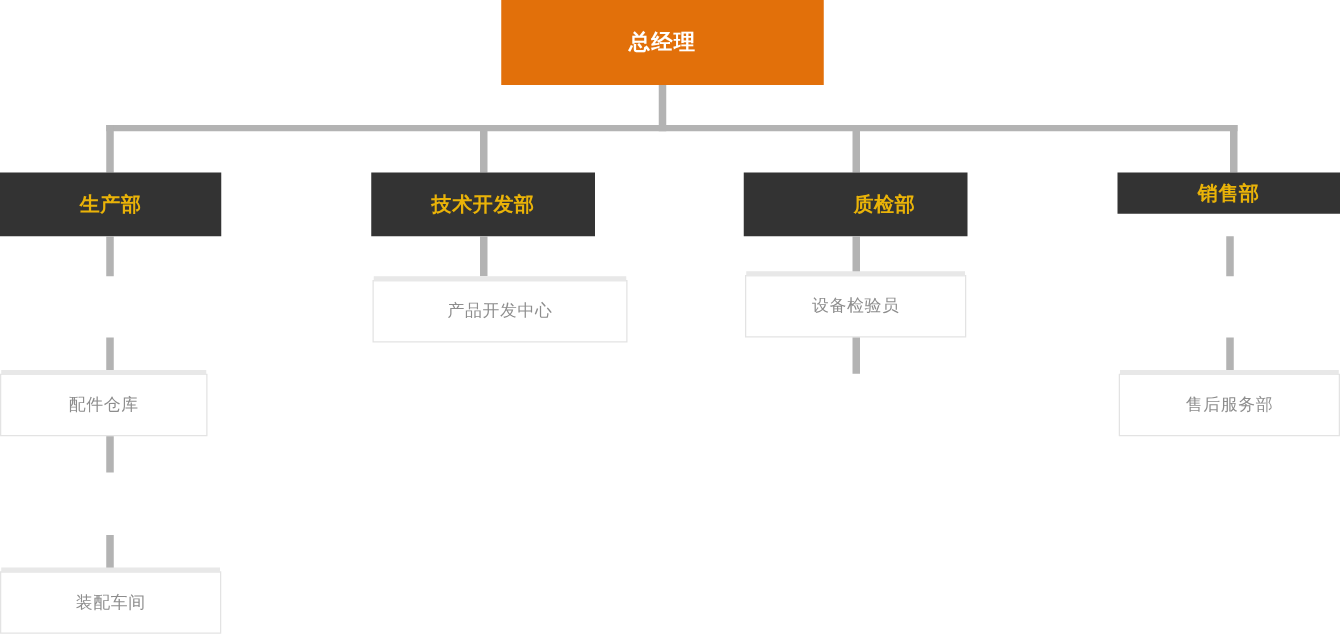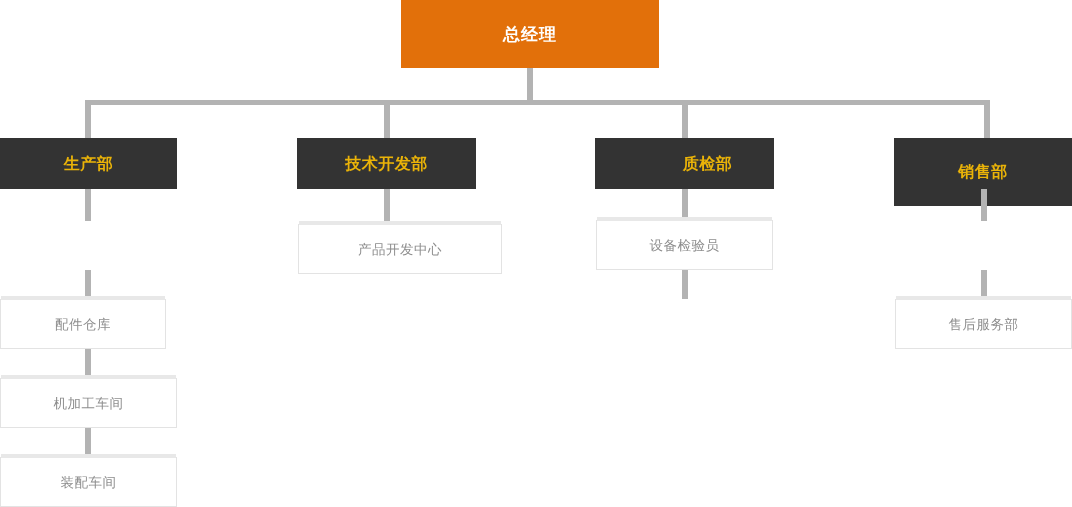--- a/index.html
+++ b/index.html
@@ -98,23 +98,20 @@
   </div>
 
   <div class="conn conn-v" style="left:85px; top:189px; height:32px;"></div>
 
   <div class="conn conn-v" style="left:85px; top:270px; height:29px;"></div>
   <div class="node node-leaf" style="left:0px; top:299px; width:166px; height:50px;">
     <span>配件仓库</span>
   </div>
 
   <div class="conn conn-v" style="left:85px; top:349px; height:29px;"></div>
-  <div class="node node-leaf" style="left:0px; top:378px; width:177px; height:50px;">
-    <span>机加工车间</span>
-  </div>
 
   <div class="conn conn-v" style="left:85px; top:428px; height:29px;"></div>
   <div class="node node-leaf" style="left:0px; top:457px; width:177px; height:50px;">
     <span>装配车间</span>
   </div>
 
   <div class="node node-dept" style="left:297px; top:138px; width:179px; height:51px;">
     <span>技术开发部</span>
   </div>
 
@@ -127,21 +124,21 @@
     <span>质检部</span>
   </div>
 
   <div class="conn conn-v" style="left:682px; top:189px; height:32px;"></div>
   <div class="node node-leaf" style="left:596px; top:220px; width:177px; height:50px;">
     <span>设备检验员</span>
   </div>
 
   <div class="conn conn-v" style="left:682px; top:270px; height:29px;"></div>
 
-  <div class="node node-dept" style="left:894px; top:138px; width:178px; height:68px;">
+  <div class="node node-dept" style="left:894px; top:138px; width:178px; height:33px;">
     <span>销售部</span>
   </div>
 
   <div class="conn conn-v" style="left:981px; top:189px; height:32px;"></div>
 
   <div class="conn conn-v" style="left:981px; top:270px; height:29px;"></div>
   <div class="node node-leaf" style="left:895px; top:299px; width:177px; height:50px;">
     <span>售后服务部</span>
   </div>
 

